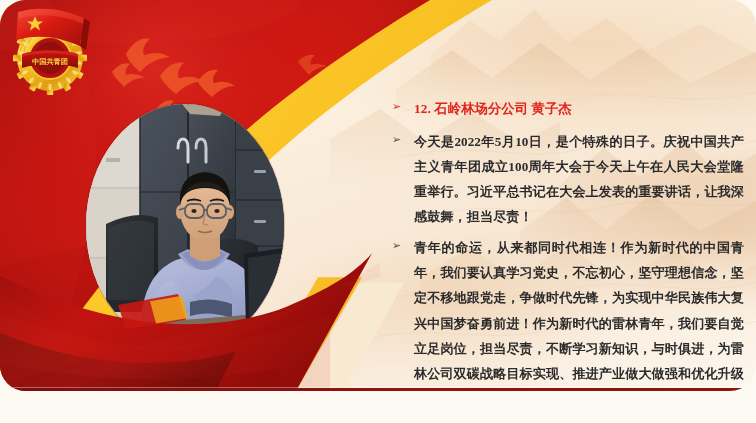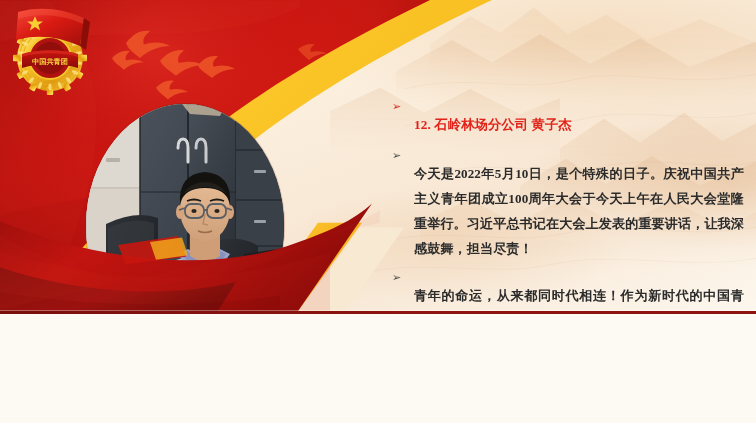--- a/index.html
+++ b/index.html
@@ -3,27 +3,28 @@
 <meta charset="utf-8">
 <style>
   * { margin:0; padding:0; box-sizing:border-box; }
   html,body { width:756px; height:423px; overflow:hidden; }
   body {
     font-family:"Liberation Serif","DejaVu Serif",serif;
     background:#fdfaf3;
     position:relative;
   }
   #slide {
-    position:absolute; inset:0; width:756px; height:314px;
+    position:absolute; inset:0; width:756px; height:391px;
     overflow:hidden;
     background:
       radial-gradient(ellipse 60% 45% at 78% 12%, rgba(238,200,155,.40) 0%, rgba(238,200,155,0) 62%),
       radial-gradient(ellipse 45% 35% at 96% 58%, rgba(226,176,128,.38) 0%, rgba(226,176,128,0) 60%),
       radial-gradient(ellipse 38% 30% at 60% 78%, rgba(232,190,148,.30) 0%, rgba(232,190,148,0) 62%),
       linear-gradient(160deg,#fdf4e6 0%,#fbeedd 38%,#f7e6d2 66%,#fdf7ee 100%);
+    border-radius: 26px;
   }
 
   
   .mountains { position:absolute; inset:0; opacity:.55; pointer-events:none; }
   .mountains svg { width:100%; height:100%; display:block; }
 
   
   .redfield { position:absolute; inset:0; pointer-events:none; }
   .redfield svg { width:100%; height:100%; display:block; }
 
@@ -58,21 +59,20 @@
   .bullet.red { color:#d8281e; }
   .bullet.dark { color:#4a4a4a; }
   .btext {
     flex:1 1 auto;
     font-size:13.1px;
     line-height:1.93;
     letter-spacing:.1px;
     text-align:justify;
     text-justify:inter-ideograph;
     font-weight:700;
-    margin-top:16px;
   }
   .btext.title { color:#e2231a; font-size:13.3px; white-space:nowrap; }
   .btext.body  { color:#2b2b2b; }
   .blk.t { margin-bottom:7px; }
   .blk.p1 { margin-bottom:5px; }
 
   
   .baserule {
     position:absolute; left:0; bottom:0; width:756px; height:3px;
     background:linear-gradient(90deg,#7a0f0c 0%,#8e1410 55%,#8e1410 100%);

